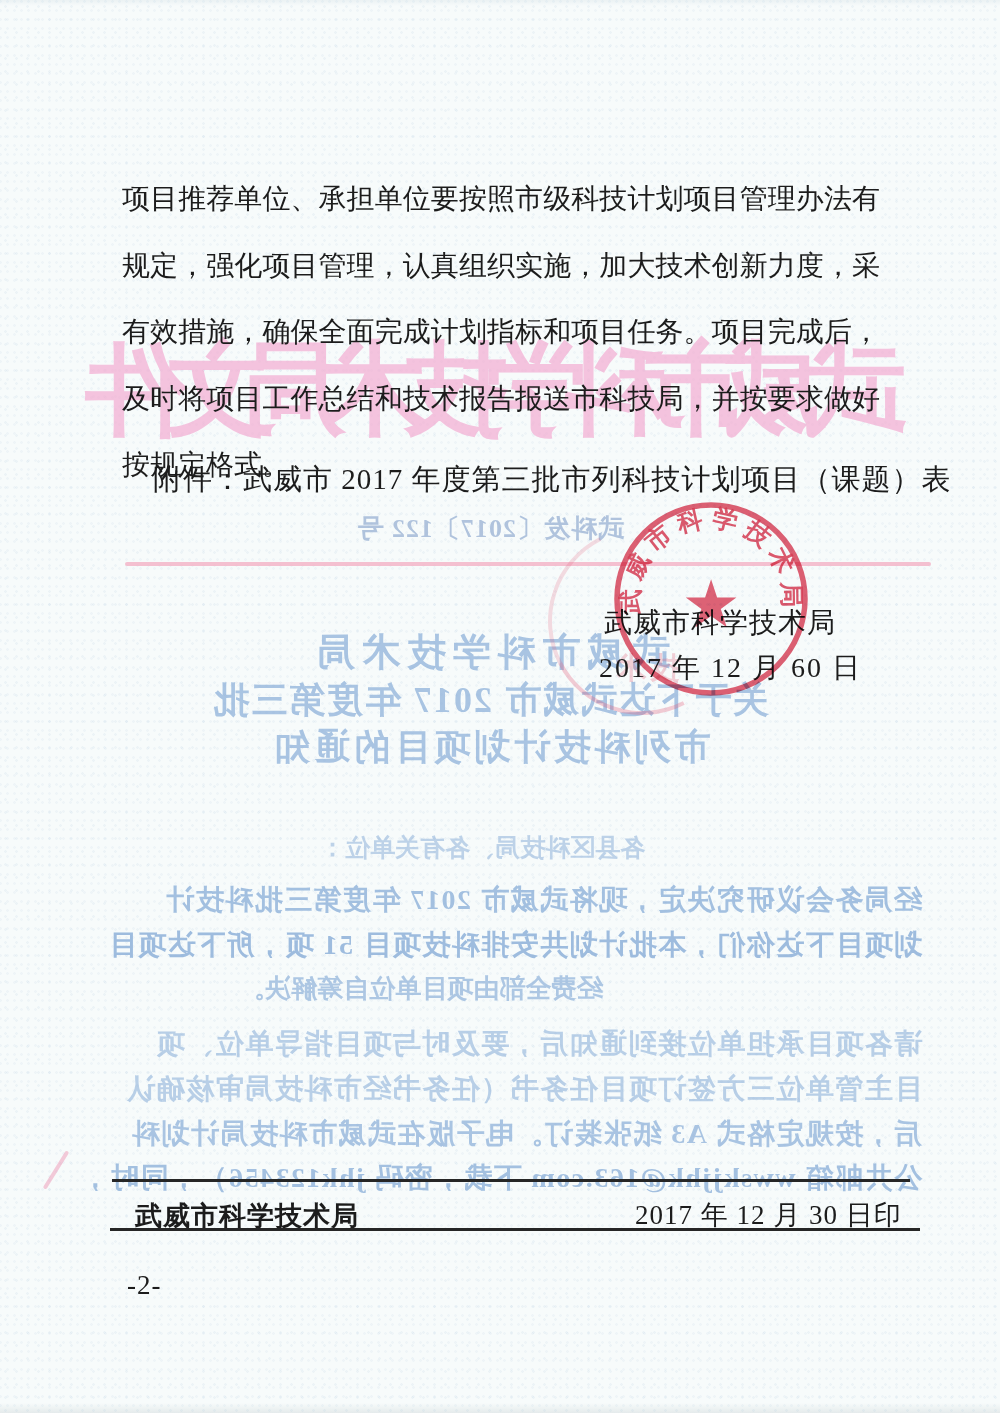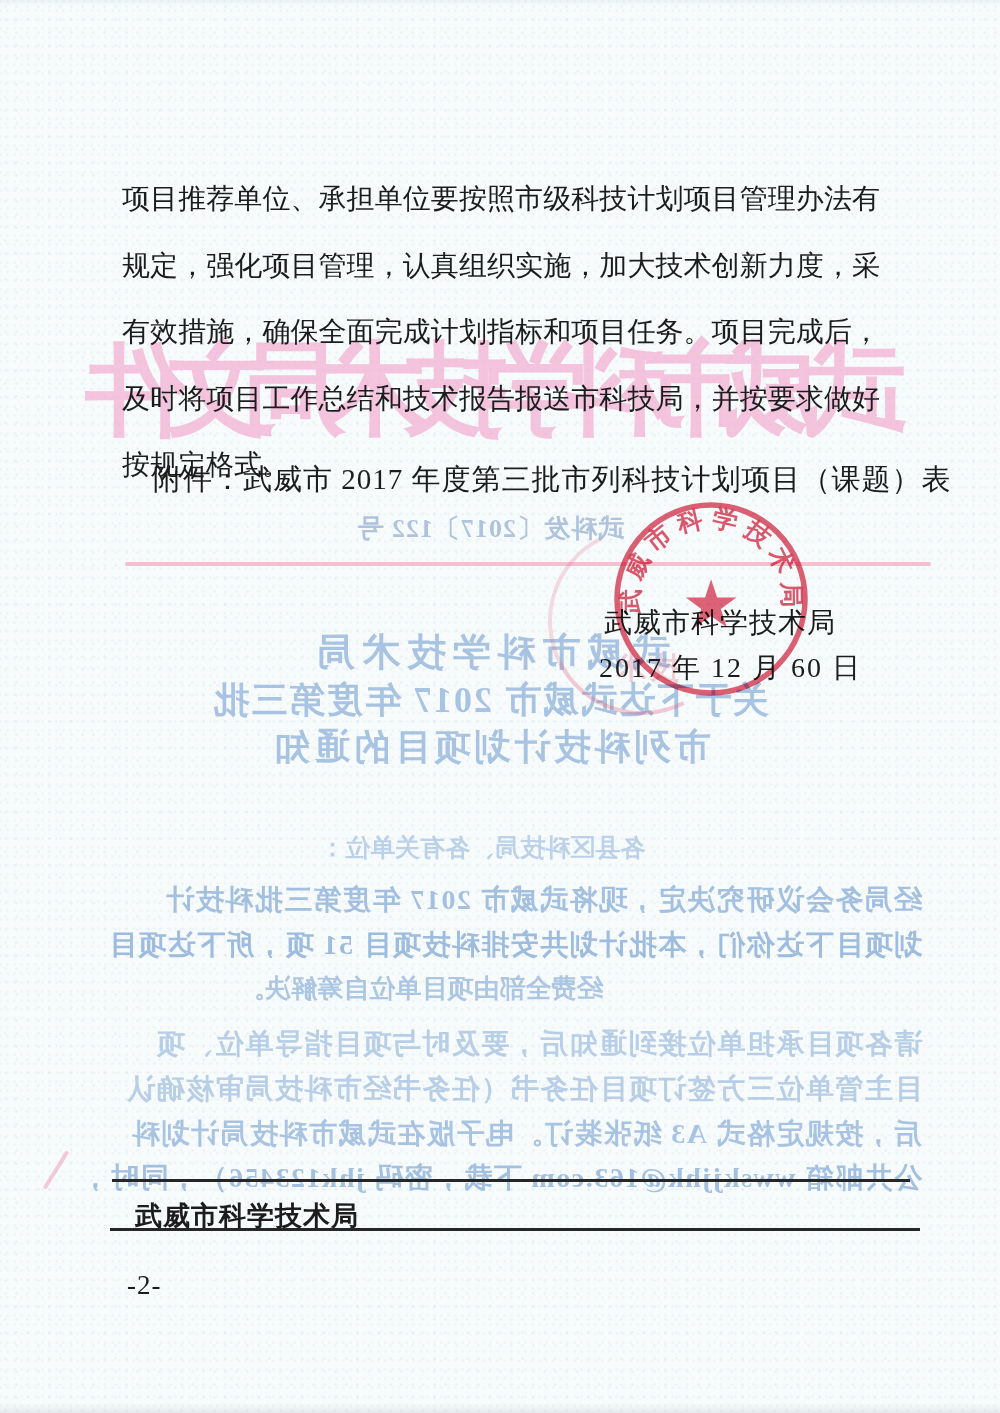--- a/index.html
+++ b/index.html
@@ -146,19 +146,20 @@
       <path id="sealArc" d="M 53.7,155.2 A 72,72 0 1 1 146.3,155.2" fill="none"></path>
     </defs>
     <text font-size="25" font-weight="bold" fill="#dc3d55" opacity="0.85" letter-spacing="7" font-family="Liberation Serif, DejaVu Serif, serif">
       <textPath href="#sealArc" startOffset="50%" text-anchor="middle">武威市科学技术局</textPath>
     </text>
     <text x="100" y="110" font-size="66" text-anchor="middle" dominant-baseline="middle" fill="#dc3d55" opacity="0.8" font-family="DejaVu Sans, sans-serif">★</text>
   </svg>
 
   <div class="abs footer-rule-top"></div>
   <div class="abs footer-org ink">武威市科学技术局</div>
+  <div class="abs footer-date ink">2017 年 12 月 30 日印</div>
   <div class="abs footer-rule-bottom"></div>
 
   <div class="abs page-number ink">-2-</div>
 
   <div class="abs pink-artifact"></div>
 
 </div>
 
 </body></html>

